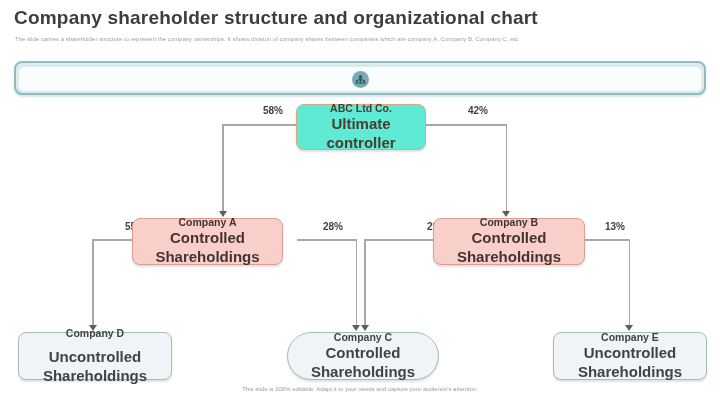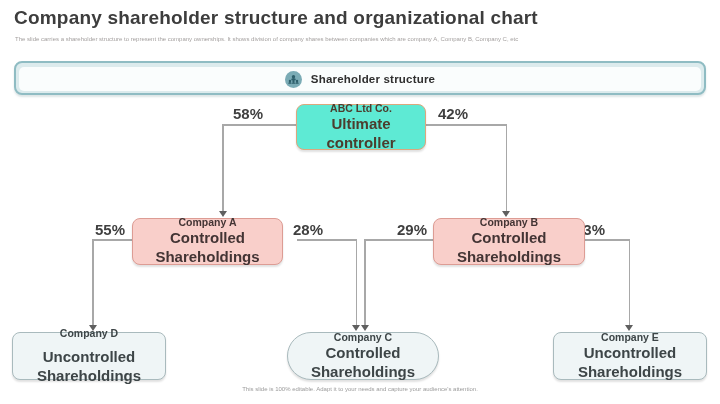--- a/index.html
+++ b/index.html
@@ -38,22 +38,22 @@
   .node-orange{background:#5eead4;border:1.5px solid #dca77d;color:#4c3d2e;}
   .node-pink{background:#f9cfca;border:1.5px solid #dd9c94;color:#433434;}
   .node-gray{background:#eff5f6;border:1.5px solid #a9babd;color:#3d4547;}
   .conn{position:absolute;background:#a8a8a8;}
   .arr-down{
     position:absolute;width:0;height:0;
     border-left:4px solid transparent;border-right:4px solid transparent;
     border-top:6px solid #5f5f5f;
   }
   .pct{
-    position:absolute;width:50px;text-align:left;
-    font-size:15px;font-weight:bold;color:#3f3f3f;
+    position:absolute;width:50px;text-align:right;
+    font-size:10px;font-weight:bold;color:#3f3f3f;
   }
   .footer{
     position:absolute;left:0;top:386px;width:720px;text-align:center;
     font-size:6px;color:#9b9b9b;
   }
 </style>
 </head>
 <body>
 
 <div class="slide">
@@ -69,21 +69,20 @@
           <circle cx="12" cy="8" r="2.4" fill="#2e5f6b"></circle>
           <path d="M8.6 13.2 a3.4 3.4 0 0 1 6.8 0 z" fill="#2e5f6b"></path>
           <circle cx="7" cy="14.2" r="1.7" fill="#2e5f6b"></circle>
           <path d="M4.6 18 a2.4 2.4 0 0 1 4.8 0 z" fill="#2e5f6b"></path>
           <circle cx="12" cy="14.2" r="1.7" fill="#2e5f6b"></circle>
           <path d="M9.6 18 a2.4 2.4 0 0 1 4.8 0 z" fill="#2e5f6b"></path>
           <circle cx="17" cy="14.2" r="1.7" fill="#2e5f6b"></circle>
           <path d="M14.6 18 a2.4 2.4 0 0 1 4.8 0 z" fill="#2e5f6b"></path>
         </svg>
       </span>
-      <span class="banner-label">Shareholder structure</span>
     </div>
   </div>
 
   <div class="conn" style="left:222px;top:124px;width:74px;height:1.5px;"></div>
   <div class="conn" style="left:222px;top:124px;width:1.5px;height:88px;"></div>
   <div class="arr-down" style="left:219px;top:211px;"></div>
 
   <div class="conn" style="left:424px;top:124px;width:83px;height:1.5px;"></div>
   <div class="conn" style="left:505.5px;top:124px;width:1.5px;height:88px;"></div>
   <div class="arr-down" style="left:502px;top:211px;"></div>
@@ -119,21 +118,21 @@
   <div class="node node-pink" style="left:132px;top:218px;width:149px;height:45px;">
     <span class="l1">Company A</span>
     <span class="l2">Controlled Shareholdings</span>
   </div>
 
   <div class="node node-pink" style="left:433px;top:218px;width:150px;height:45px;">
     <span class="l1">Company B</span>
     <span class="l2">Controlled Shareholdings</span>
   </div>
 
-  <div class="node node-gray" style="left:12px;top:332px;width:152px;height:46px;gap:8px;">
+  <div class="node node-gray" style="left:18px;top:332px;width:152px;height:46px;gap:8px;">
     <span class="l1">Company D</span>
     <span class="l2">Uncontrolled Shareholdings</span>
   </div>
 
   <div class="node node-gray" style="left:287px;top:332px;width:150px;height:46px;border-radius:24px;">
     <span class="l1">Company C</span>
     <span class="l2">Controlled Shareholdings</span>
   </div>
 
   <div class="node node-gray" style="left:553px;top:332px;width:152px;height:46px;">

